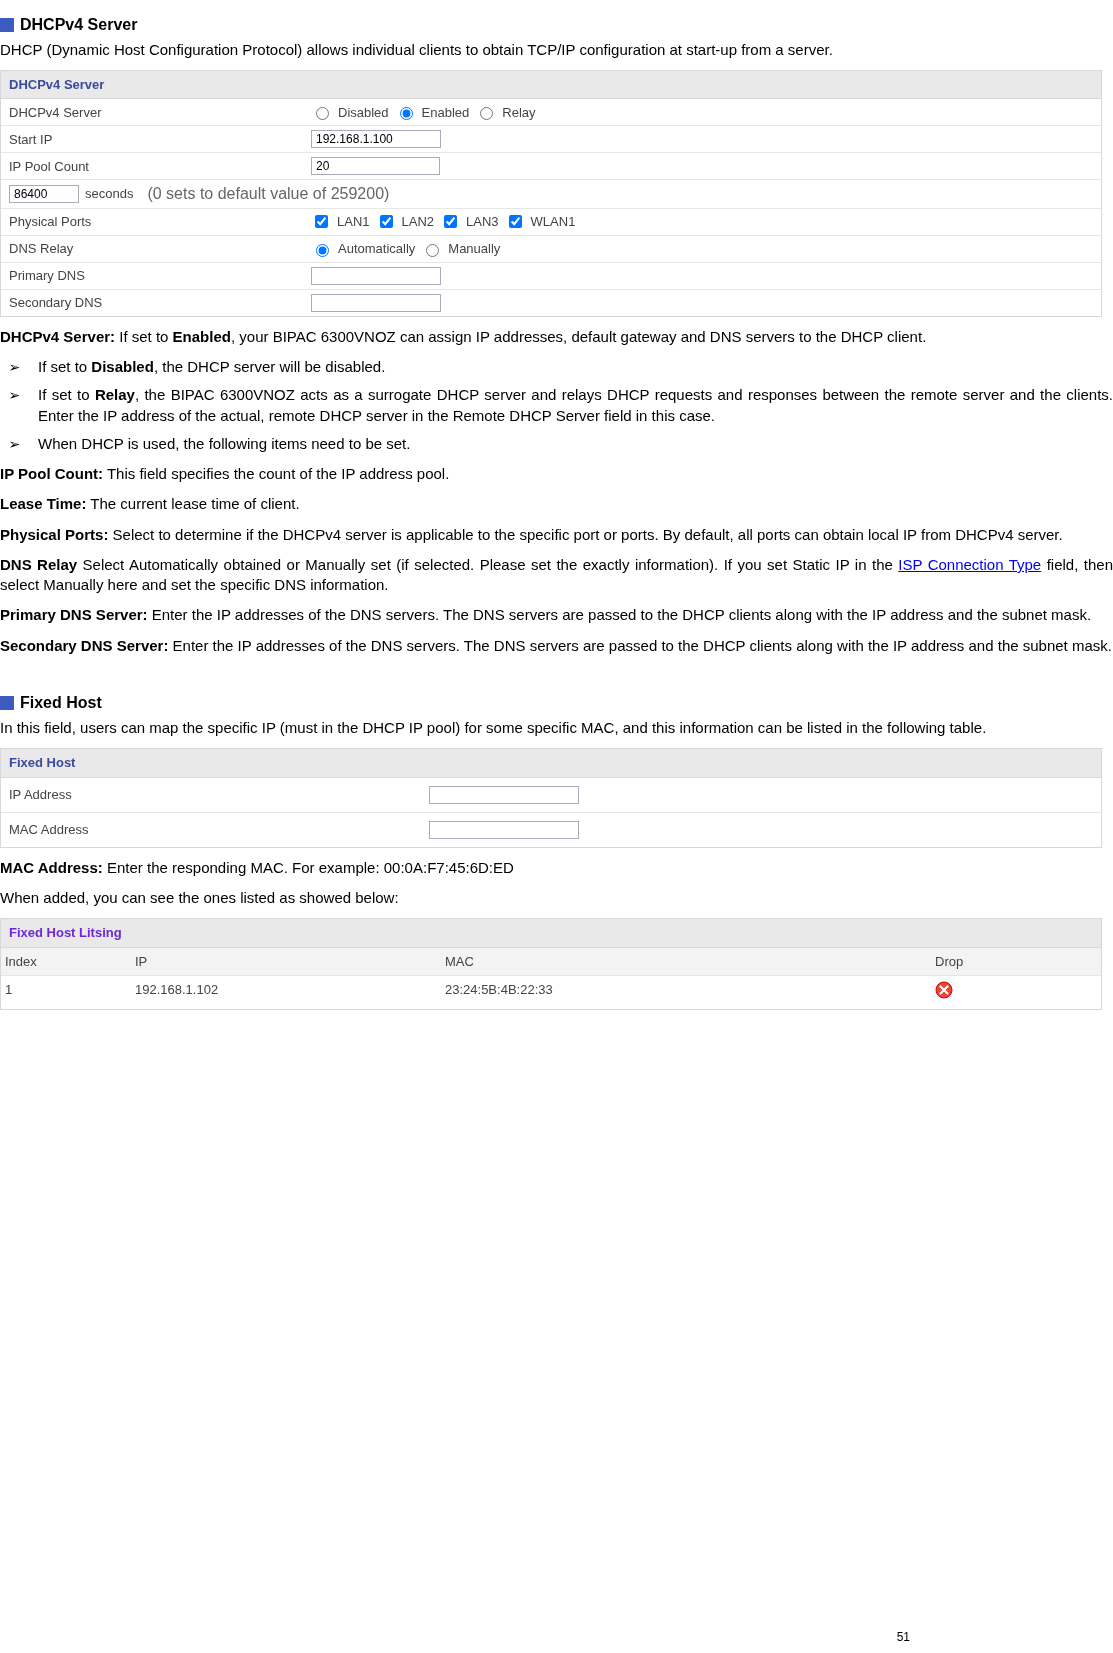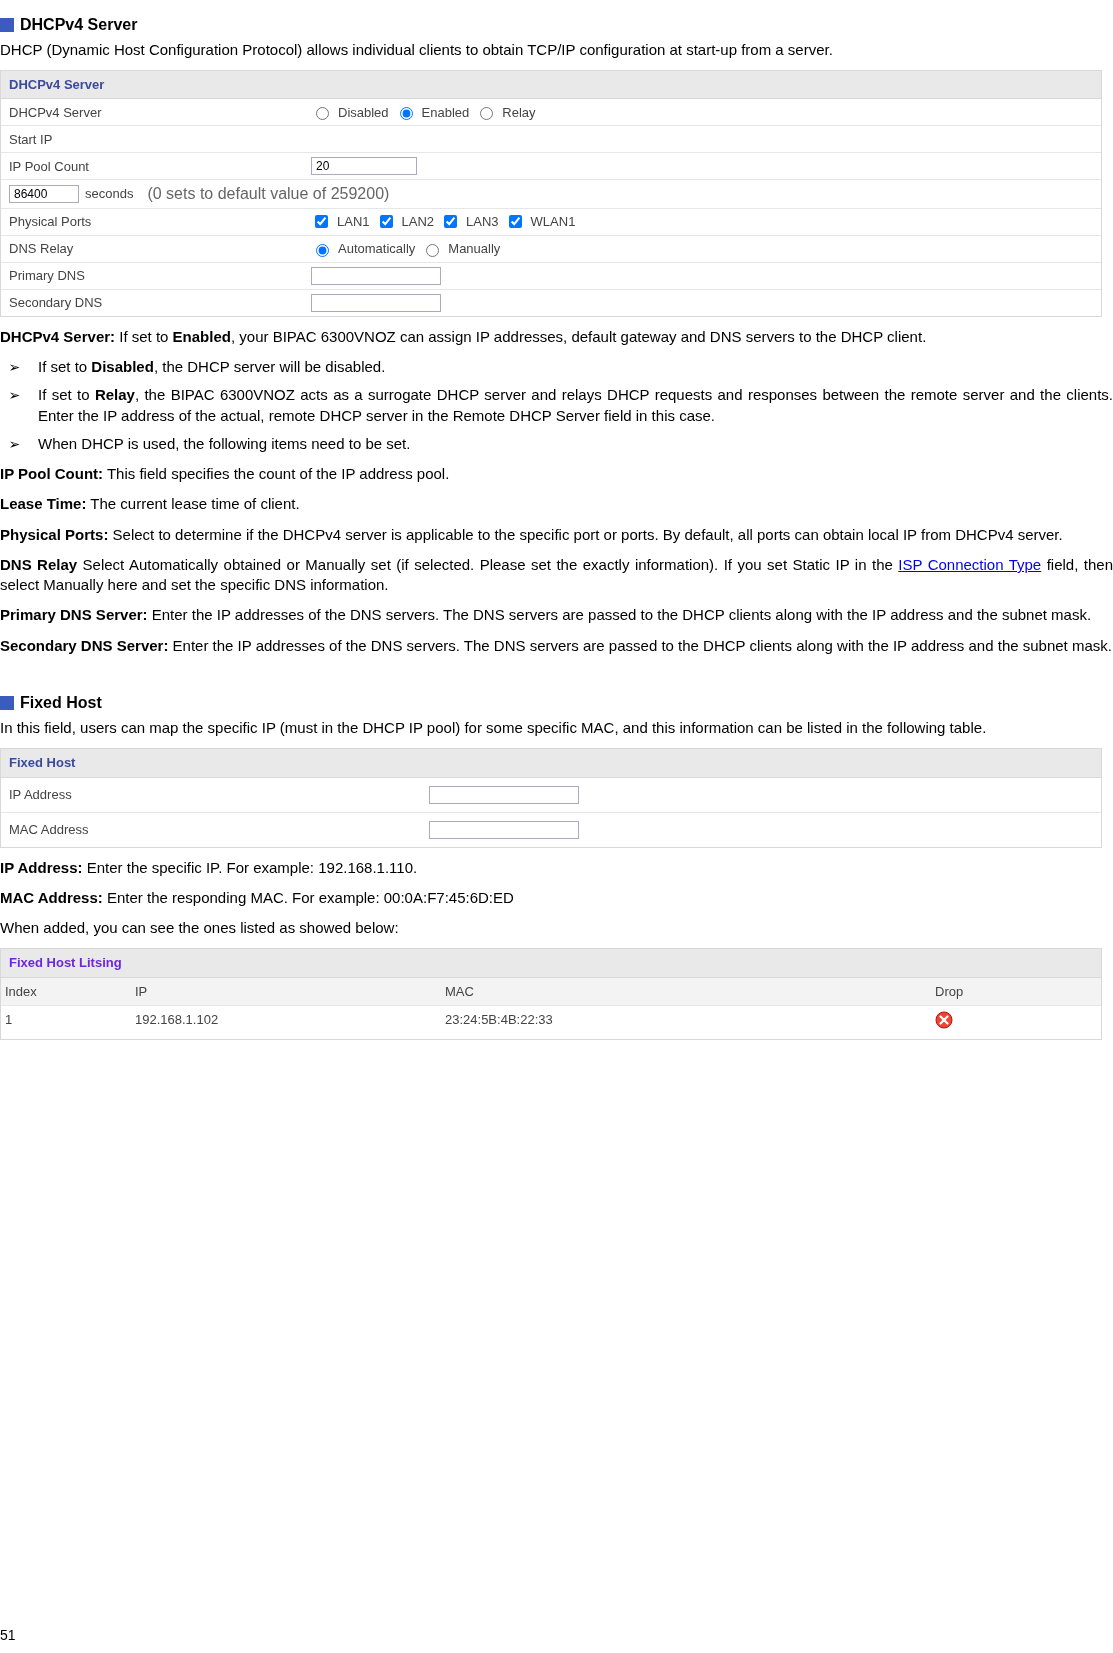--- a/index.html
+++ b/index.html
@@ -117,25 +117,25 @@
   .col-drop { flex: 1; }
   .listing-row { display: flex; }
   .drop-icon {
     display: inline-flex;
     width: 18px; height: 18px;
     align-items: center; justify-content: center;
   }
   .drop-icon svg { display: block; }
 
   .pagenum {
-    text-align: left;
+    text-align: right;
     position: fixed;
     bottom: 8px;
     width: 910px;
-    font-size: 14px;
+    font-size: 12px;
   }
 </style>
 </head>
 <body>
 
 <div class="content">
 
   
   <div class="section-heading">
     <span class="blue-box"></span><span>DHCPv4 Server</span>
@@ -154,26 +154,29 @@
           <span>Disabled</span>
         <input type="radio" class="radio" checked="" style="">
           <span>Enabled</span>
         <input type="radio" class="radio" style="">
           <span>Relay</span>
       </div>
     </div>
 
     <div class="ui-row">
       <div class="ui-label">Start IP</div>
+      <div class="ui-value">
+        <input type="text" class="txtinput" style="width: 130px;" value="192.168.1.100">
+      </div>
     </div>
 
     <div class="ui-row">
       <div class="ui-label">IP Pool Count</div>
       <div class="ui-value">
-        <input type="text" class="txtinput" style="width: 106px;" value="20">
+        <input type="text" class="txtinput" style="width: 129px;" value="20">
       </div>
     </div>
 
     <div class="ui-row">
       <div class="ui-value">
         <input type="text" class="txtinput" style="width: 70px;" value="86400">
         <span>seconds</span>
         <span class="hint">(0 sets to default value of 259200)</span>
       </div>
     </div>
@@ -263,21 +266,20 @@
         </div>
     </div>
     <div class="ui-row" style="min-height:34px">
       <div class="ui-label" style="width:420px">MAC Address</div>
       <div class="ui-value">
           <input type="text" class="txtinput" style="width: 150px;">
         </div>
     </div>
   </div>
 
-  <p><span class="bold">IP Address:</span><span> Enter the specific IP. For example: 192.168.1.110.</span></p>
   <p><span class="bold">MAC Address:</span><span> Enter the responding MAC. For example: 00:0A:F7:45:6D:ED</span></p>
   <p>When added, you can see the ones listed as showed below:</p>
 
   <div class="listing">
     <div class="listing-header">Fixed Host Litsing</div>
     <div class="listing-cols">
       <div class="col-index">Index</div>
       <div class="col-ip">IP</div>
       <div class="col-mac">MAC</div>
       <div class="col-drop">Drop</div>

